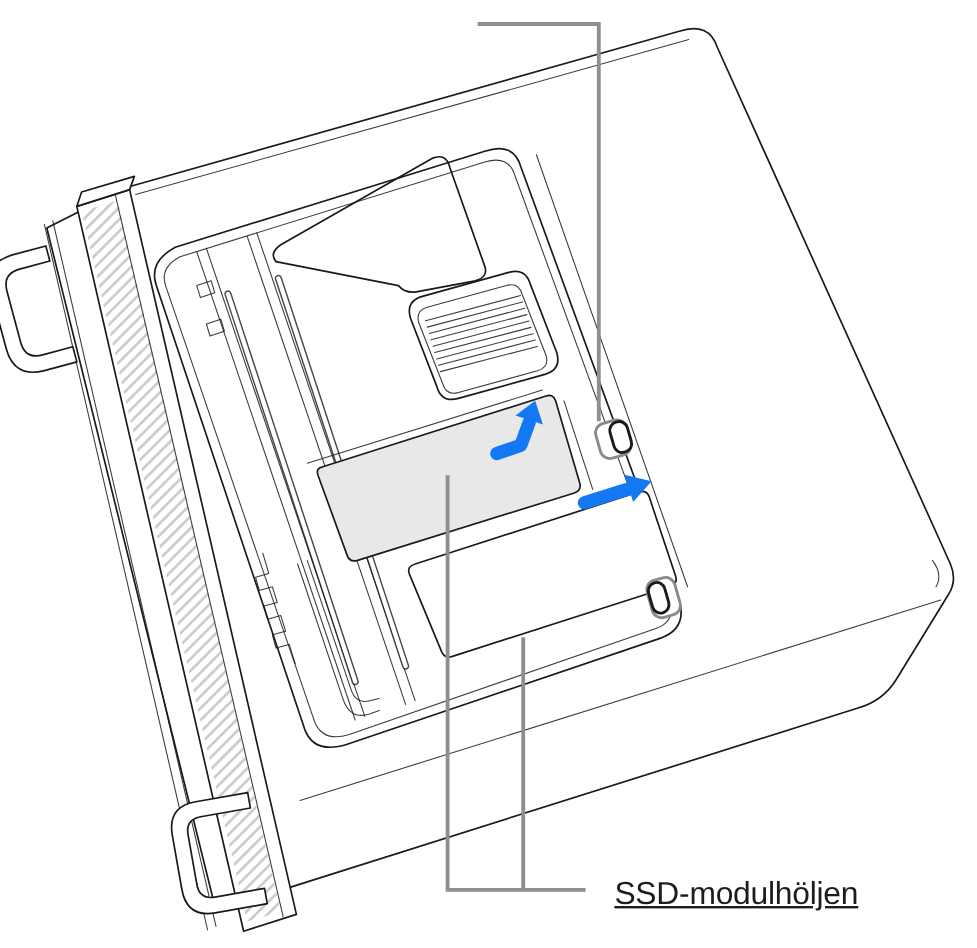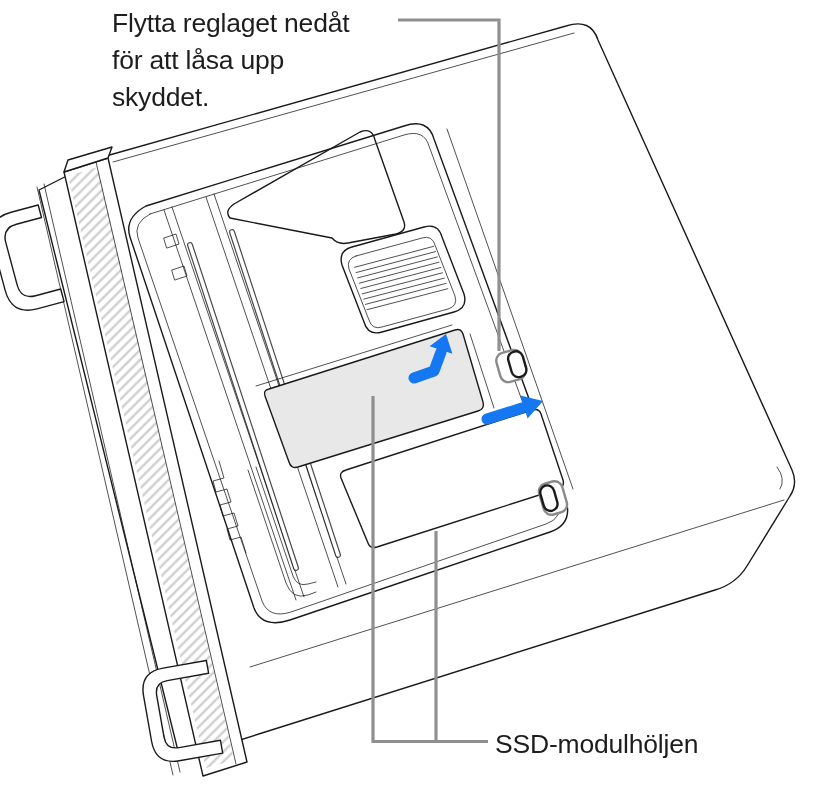--- a/index.html
+++ b/index.html
@@ -13,21 +13,21 @@
     font-family:"Liberation Sans", sans-serif;
   }
   #stage svg{position:absolute;left:0;top:0;}
   .label{
     position:absolute; color:var(--c-text);
     font-size:26.5px; line-height:37px; letter-spacing:-0.2px;
     white-space:nowrap;
   }
   .label span{display:block;}
   #label-move{left:112px; top:5px;}
-  #label-ssd{left:495px; top:726px;}
+  #label-ssd{left:512px; top:726px;text-decoration:underline;}
 
   
   .ln{stroke:var(--c-outline);stroke-width:1.4;fill:none;stroke-linecap:round;stroke-linejoin:round;}
   .ln-thin{stroke:var(--c-outline);stroke-width:0.9;fill:none;opacity:.85;stroke-linecap:round;stroke-linejoin:round;}
   .fill-white{fill:#ffffff;}
   .callout{stroke:var(--c-callout);stroke-width:3.2;fill:none;stroke-linecap:butt;stroke-linejoin:miter;}
   .arrow-shaft{stroke:var(--c-arrow);stroke-width:11;fill:none;stroke-linecap:round;stroke-linejoin:round;}
   .arrow-head{fill:var(--c-arrow);stroke:none;}
 </style>
 </head>
@@ -129,22 +129,17 @@
     <g>
       <path class="arrow-shaft" d="M 487,419 L 522,408"></path>
       <polygon class="arrow-head" points="543,401 527.6,418.4 520.4,395.6"></polygon>
     </g>
 
     <path class="callout" d="M 398,20 L 499,20 L 499,351"></path>
     <path class="callout" d="M 373,396 L 373,741.5 L 488,741.5"></path>
     <path class="callout" d="M 436,531 L 436,740"></path>
   </svg>
 
-  <div class="label" id="label-move">
-    <span>Flytta reglaget nedåt</span>
-    <span>för att låsa upp</span>
-    <span>skyddet.</span>
-  </div>
   <div class="label" id="label-ssd">
     <span>SSD-modulhöljen</span>
   </div>
 
 </div>
 
 </body></html>

